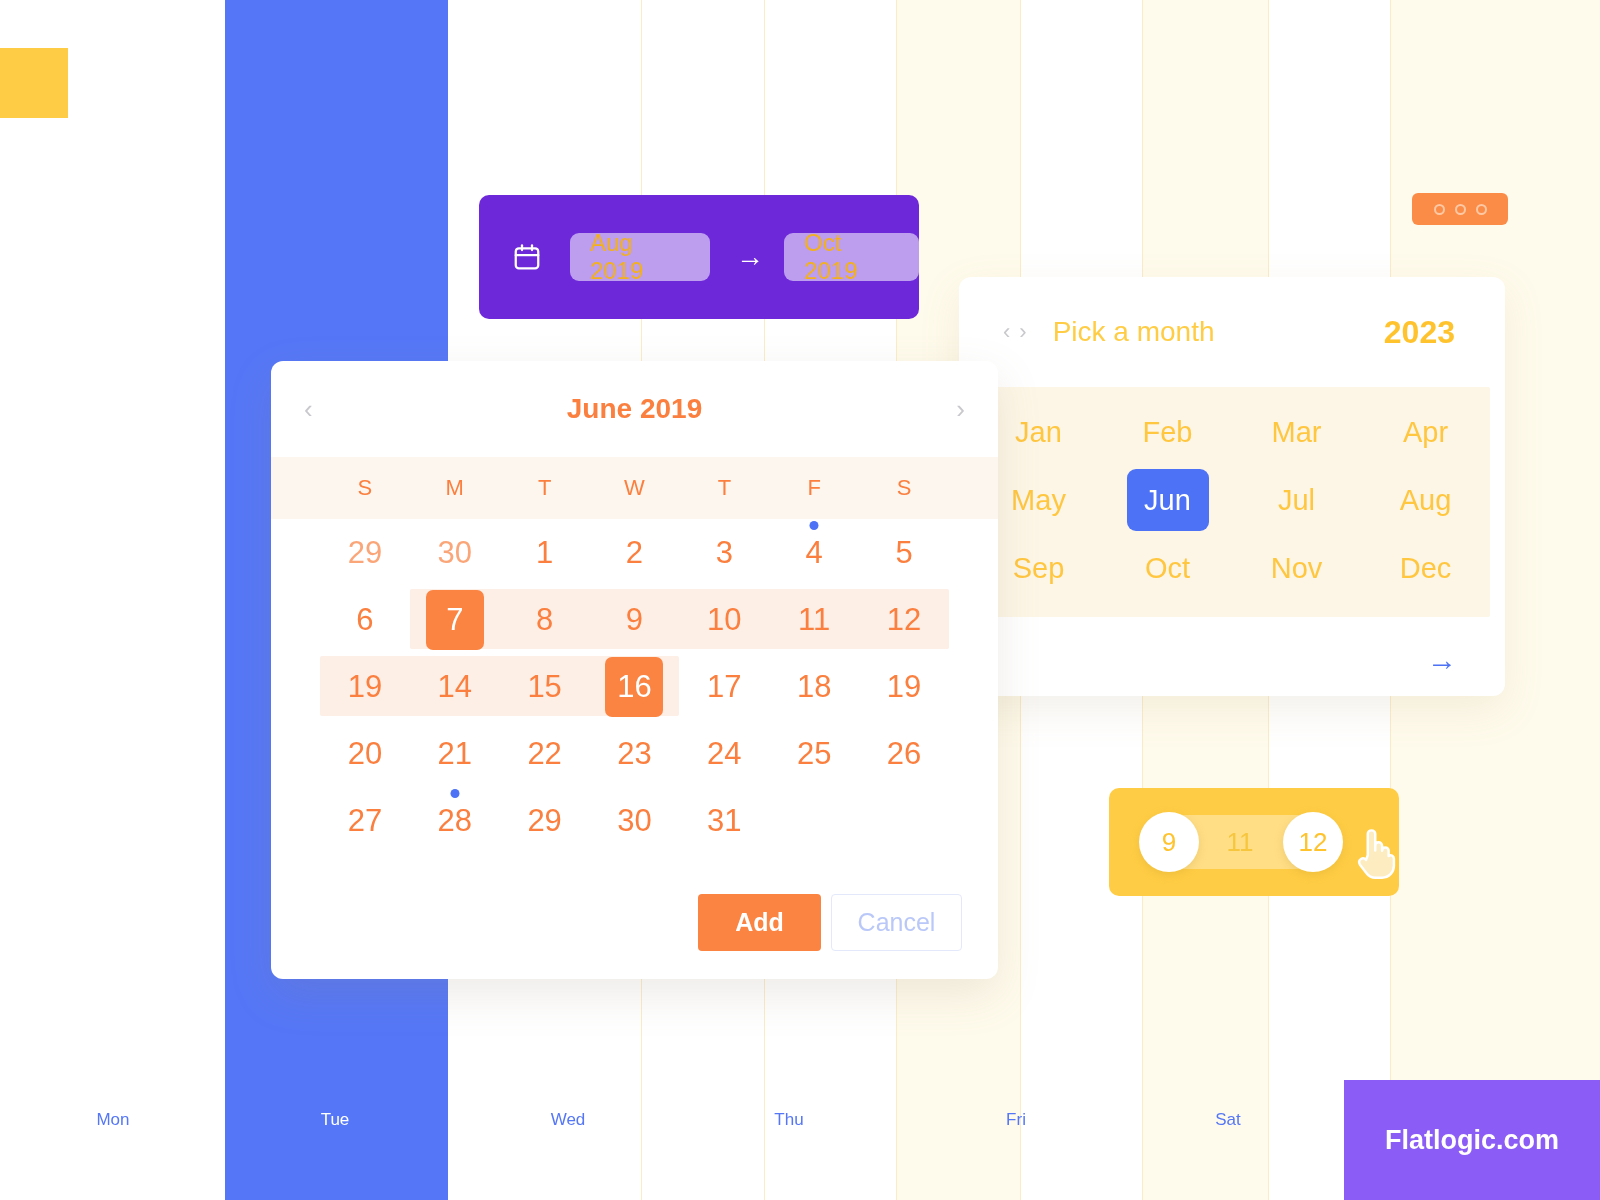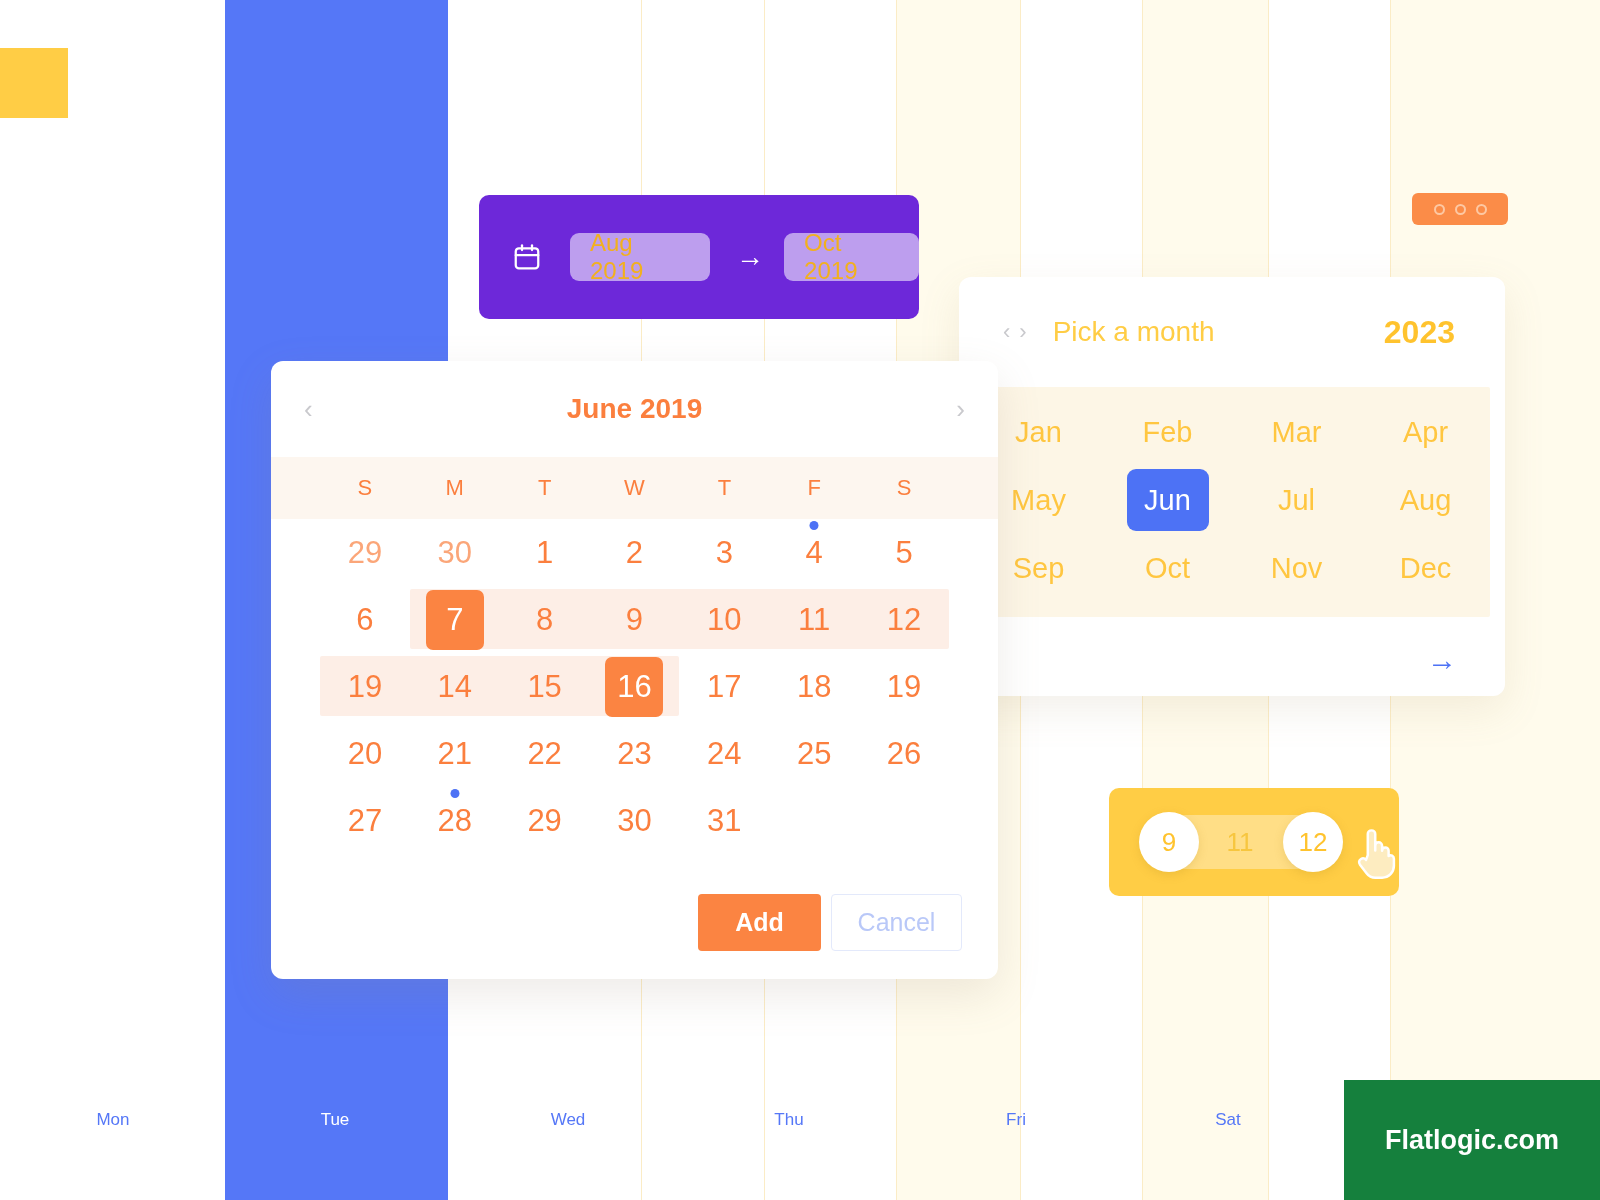--- a/index.html
+++ b/index.html
@@ -156,21 +156,21 @@
   #hand-cursor{position:absolute;left:243px;top:36px;width:44px;height:56px;}
 
   
   #footer{position:absolute;left:0;bottom:0;width:1460px;height:120px;z-index:20;}
   .foot-label{
     position:absolute;bottom:70px;transform:translateX(-50%);
     color:#5577f7;font-size:17px;white-space:nowrap;
   }
   .foot-label.on-blue{color:#ffffff;}
   #flatlogic-block{
-    position:absolute;right:0;bottom:0;width:256px;height:120px;background:#15803d;
+    position:absolute;right:0;bottom:0;width:256px;height:120px;background:#8b5cf6;
     display:flex;align-items:center;justify-content:center;
   }
   #flatlogic-text{color:#ffffff;font-size:27px;font-weight:bold;}
 </style>
 </head>
 <body>
 
 <div id="stage">
 
   <div class="bg-col col-blue" style="left:225px;width:223px;"></div>

